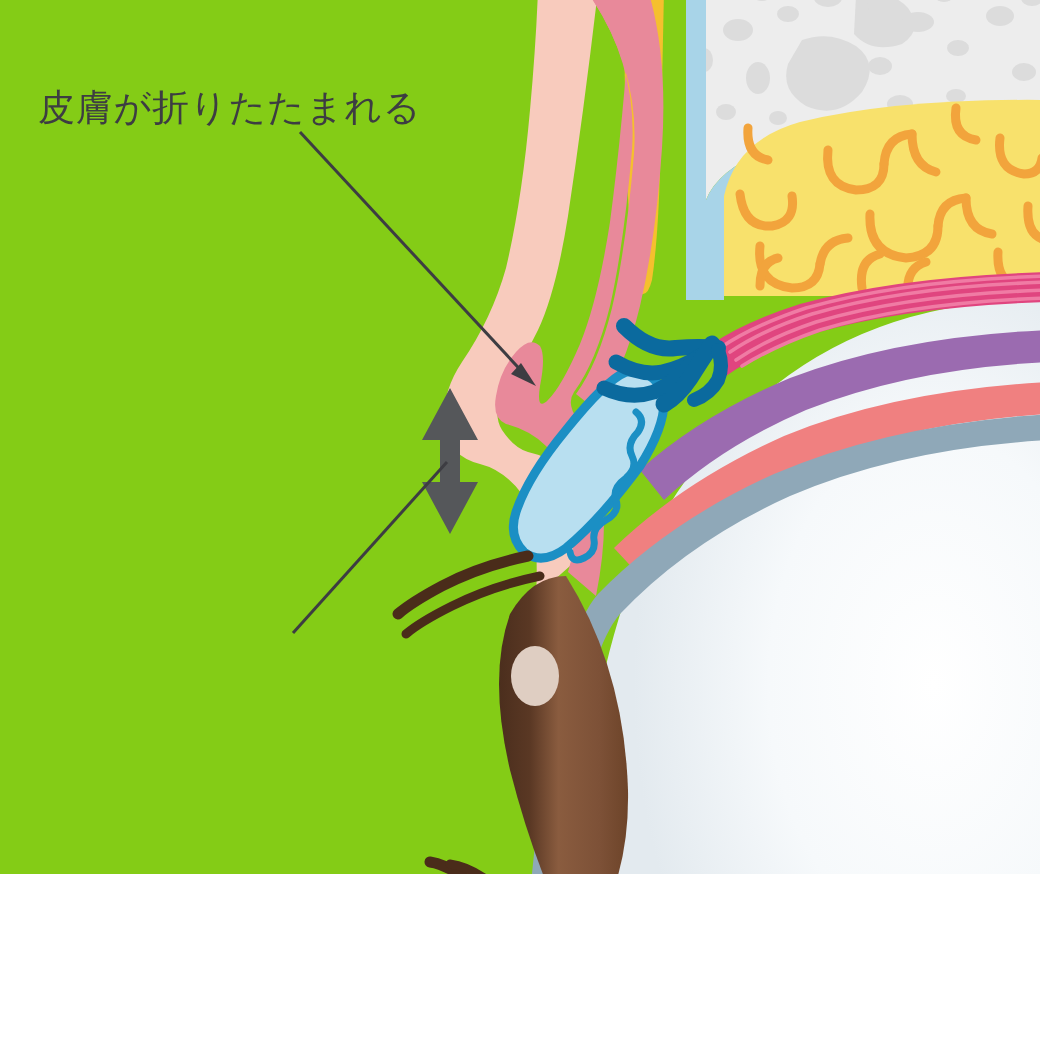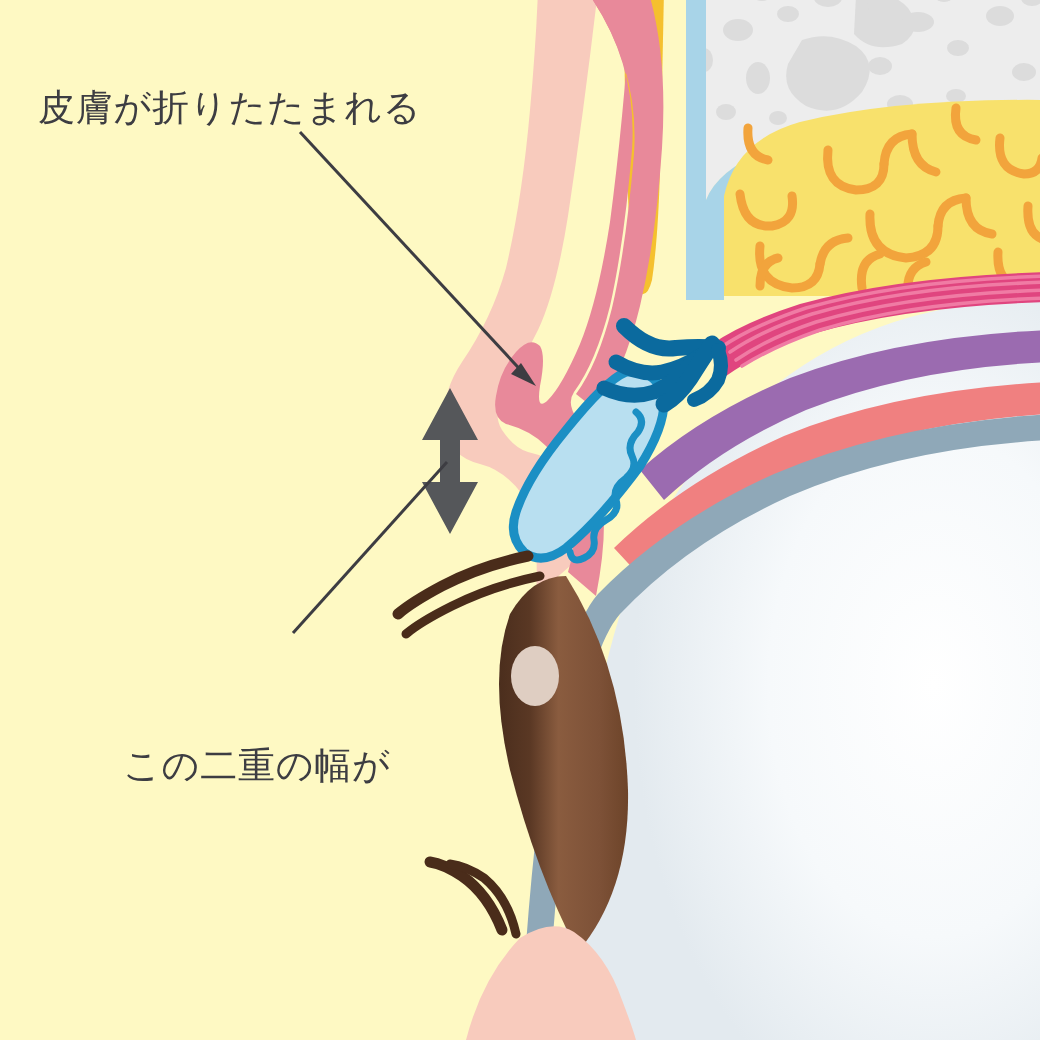--- a/index.html
+++ b/index.html
@@ -7,22 +7,22 @@
     margin: 0;
     padding: 0;
     background: #ffffff;
   }
   body {
     font-family: "Liberation Sans", "DejaVu Sans", sans-serif;
   }
   #stage {
     position: relative;
     width: 1040px;
-    height: 1040px;
-    background: #fef9c3;
+    height: 874px;
+    background: #84cc16;
     overflow: hidden;
   }
   #diagram {
     position: absolute;
     inset: 0;
     width: 1040px;
     height: 1040px;
     display: block;
   }
   .anno-text {
@@ -232,16 +232,15 @@
     </g>
     <g>
       <line x1="293" y1="633" x2="447" y2="462" stroke="#3d3d42" stroke-width="3"></line>
     </g>
 
   </svg>
 
   <div class="anno-text" id="label-skin-fold">皮膚が折りたたまれる</div>
 
   <div class="anno-text" id="label-fold-width">
-    <div>この二重の幅が</div>
   </div>
 
 </div>
 
 </body></html>

